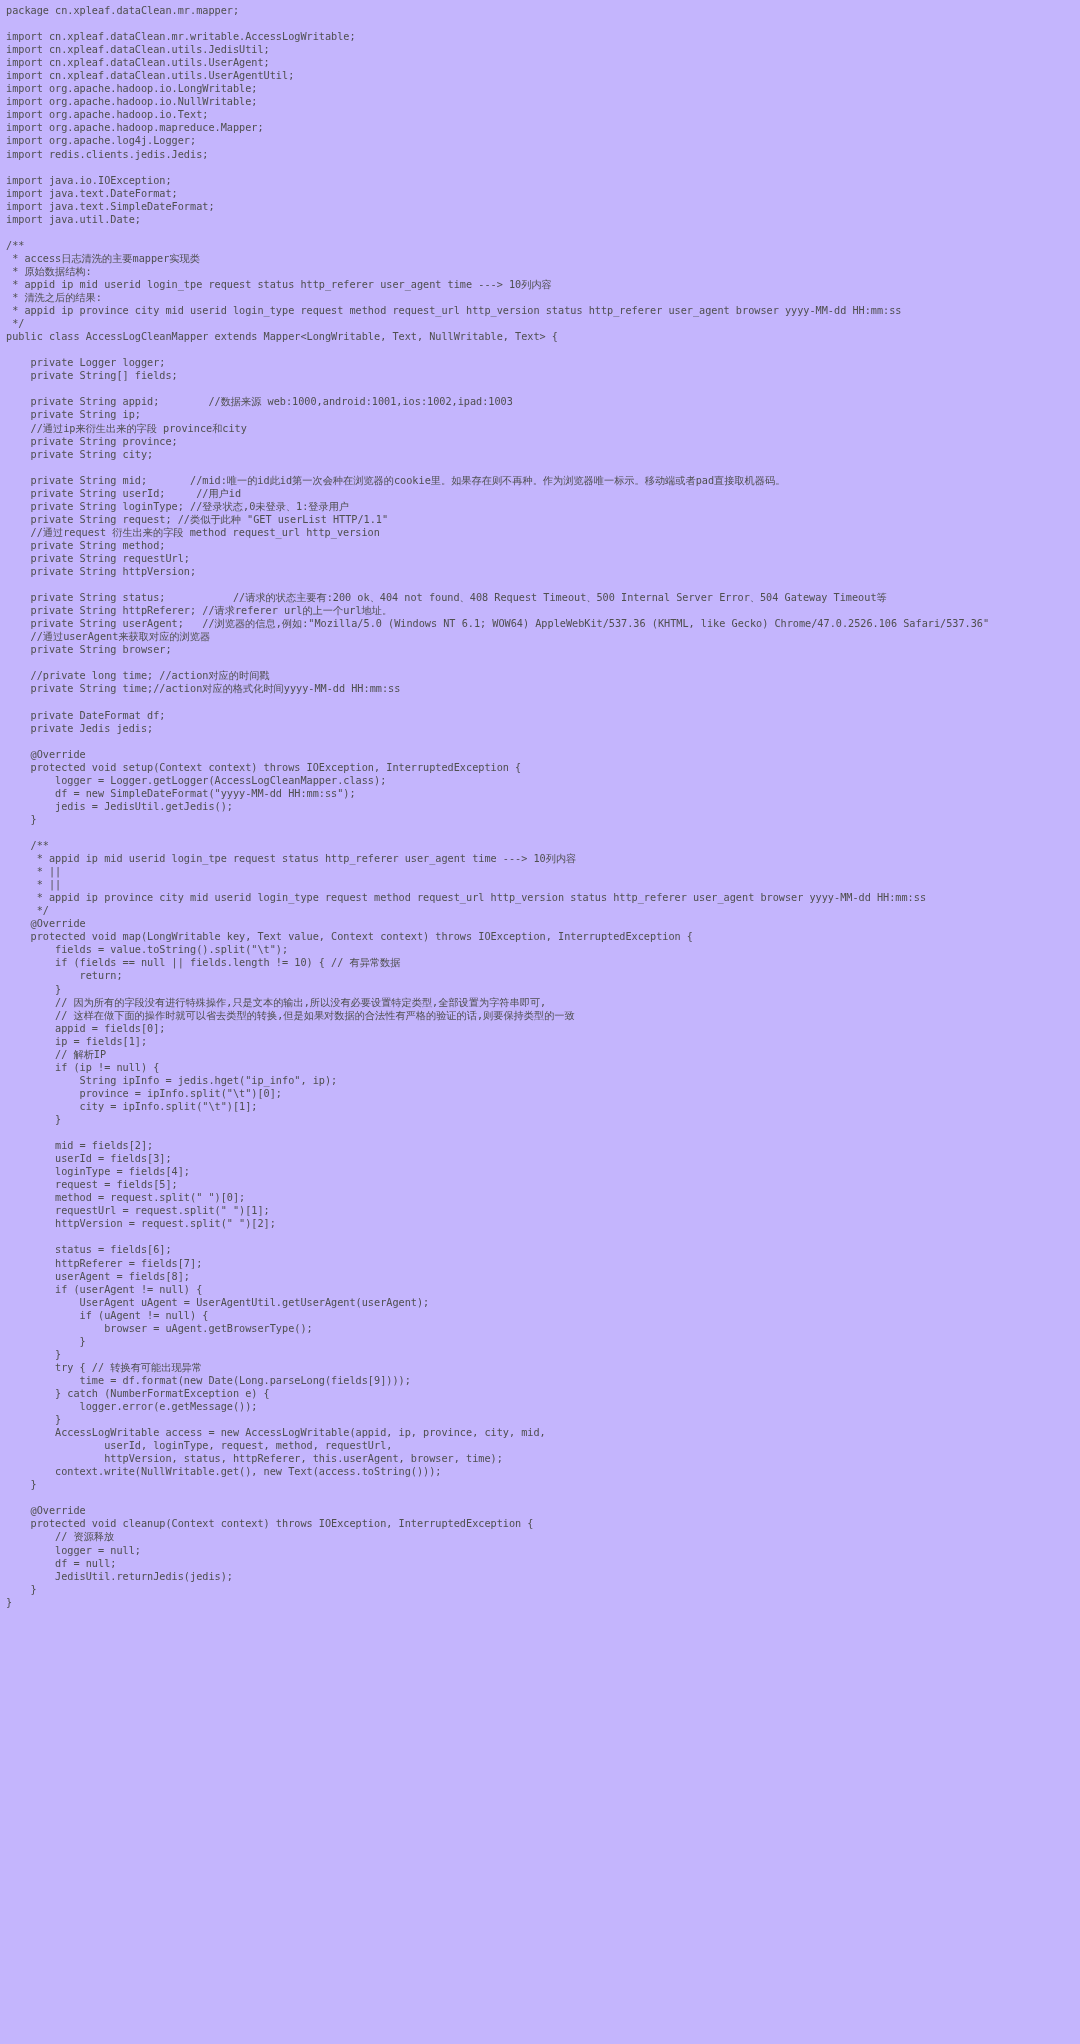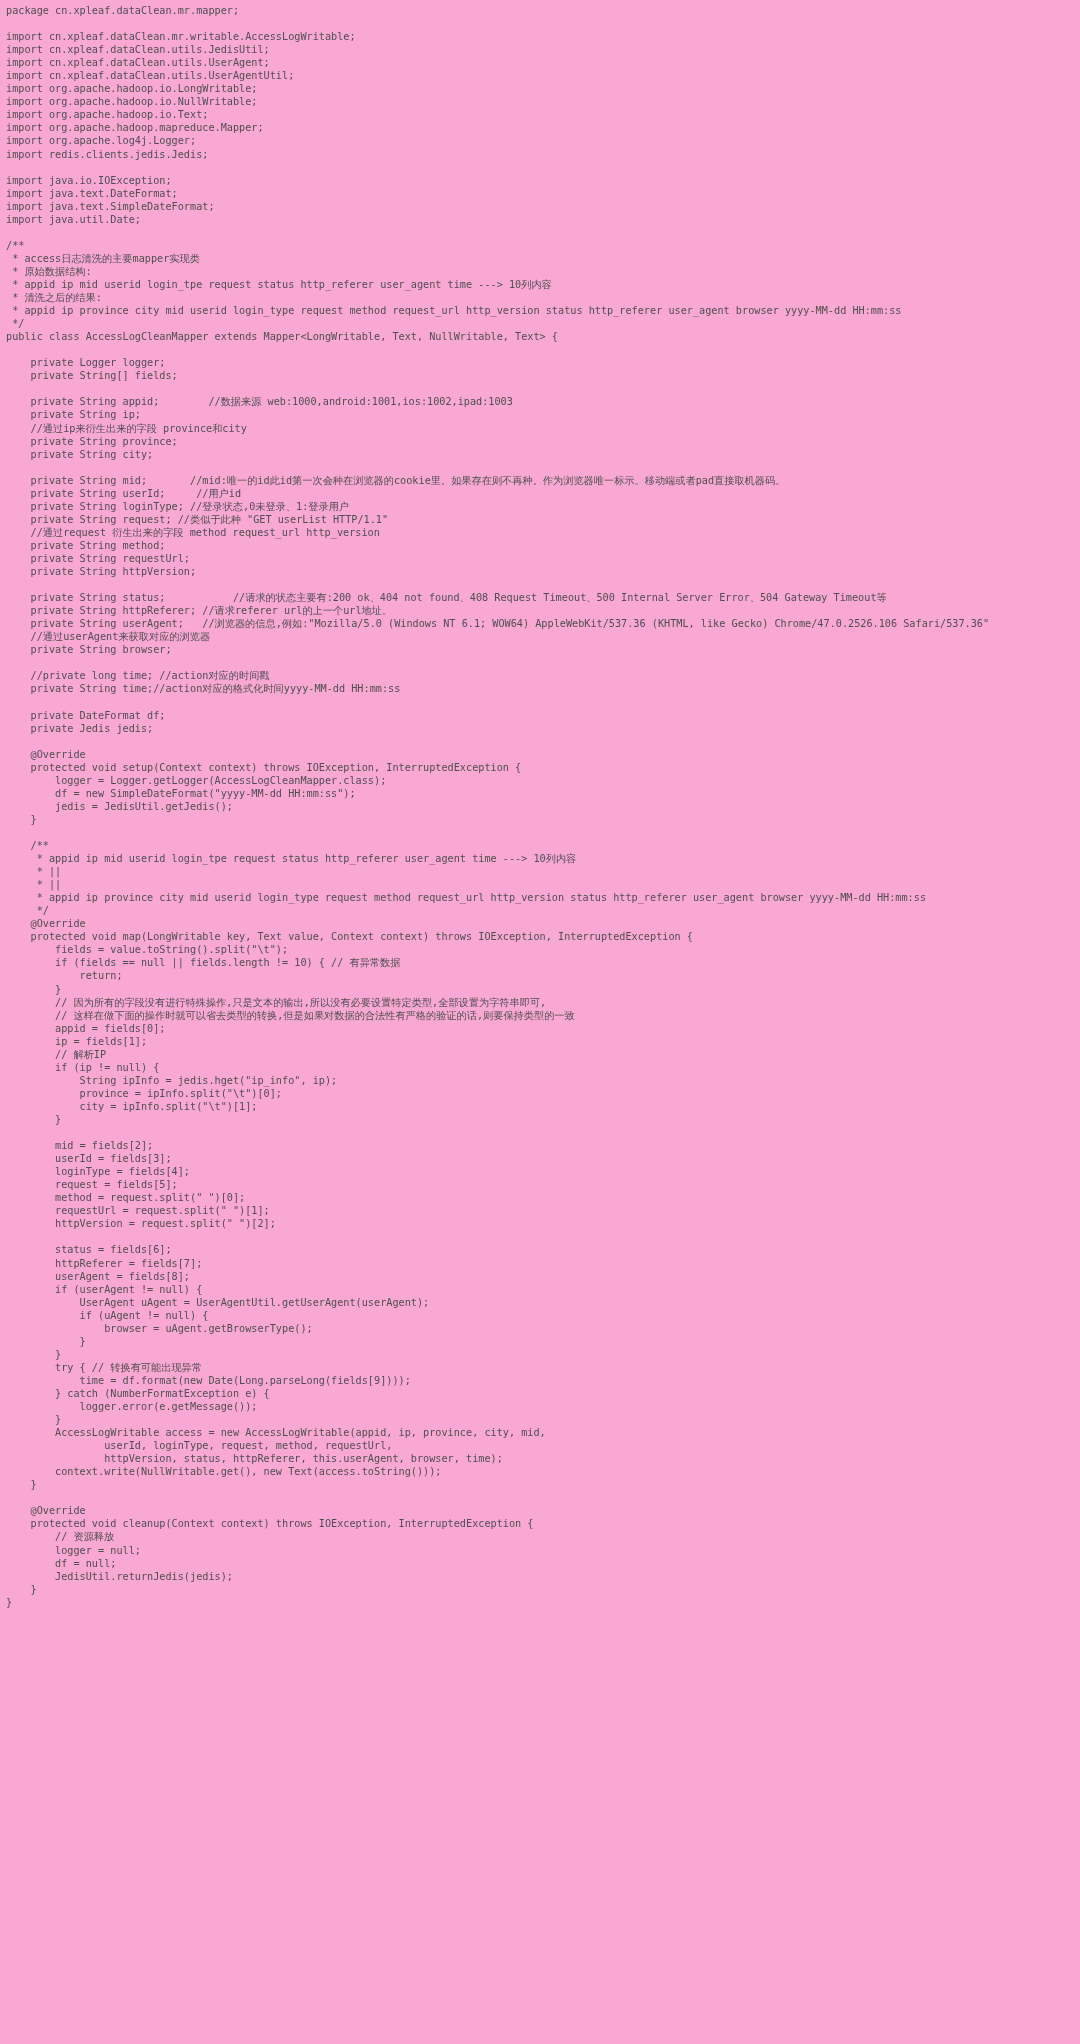--- a/index.html
+++ b/index.html
@@ -38,15 +38,15 @@
     white-space: pre;
     color: #4f4f4f;
   }
   .code-line:empty::after {
     content: "\00a0";
   }
 </style>
 </head>
 <body style="background: rgb(255, 255, 255);">
 
-<div id="code-viewer" style="background: #f9a8d4;">
+<div id="code-viewer" style="background: #c4b5fd;">
   <pre class="code-block" style="color: rgb(79, 79, 79);"><span class="code-line">package cn.xpleaf.dataClean.mr.mapper;</span><span class="code-line"></span><span class="code-line">import cn.xpleaf.dataClean.mr.writable.AccessLogWritable;</span><span class="code-line">import cn.xpleaf.dataClean.utils.JedisUtil;</span><span class="code-line">import cn.xpleaf.dataClean.utils.UserAgent;</span><span class="code-line">import cn.xpleaf.dataClean.utils.UserAgentUtil;</span><span class="code-line">import org.apache.hadoop.io.LongWritable;</span><span class="code-line">import org.apache.hadoop.io.NullWritable;</span><span class="code-line">import org.apache.hadoop.io.Text;</span><span class="code-line">import org.apache.hadoop.mapreduce.Mapper;</span><span class="code-line">import org.apache.log4j.Logger;</span><span class="code-line">import redis.clients.jedis.Jedis;</span><span class="code-line"></span><span class="code-line">import java.io.IOException;</span><span class="code-line">import java.text.DateFormat;</span><span class="code-line">import java.text.SimpleDateFormat;</span><span class="code-line">import java.util.Date;</span><span class="code-line"></span><span class="code-line">/**</span><span class="code-line"> * access日志清洗的主要mapper实现类</span><span class="code-line"> * 原始数据结构:</span><span class="code-line"> * appid ip mid userid login_tpe request status http_referer user_agent time ---&gt; 10列内容</span><span class="code-line"> * 清洗之后的结果:</span><span class="code-line"> * appid ip province city mid userid login_type request method request_url http_version status http_referer user_agent browser yyyy-MM-dd HH:mm:ss</span><span class="code-line"> */</span><span class="code-line">public class AccessLogCleanMapper extends Mapper&lt;LongWritable, Text, NullWritable, Text&gt; {</span><span class="code-line"></span><span class="code-line">    private Logger logger;</span><span class="code-line">    private String[] fields;</span><span class="code-line"></span><span class="code-line">    private String appid;        //数据来源 web:1000,android:1001,ios:1002,ipad:1003</span><span class="code-line">    private String ip;</span><span class="code-line">    //通过ip来衍生出来的字段 province和city</span><span class="code-line">    private String province;</span><span class="code-line">    private String city;</span><span class="code-line"></span><span class="code-line">    private String mid;       //mid:唯一的id此id第一次会种在浏览器的cookie里。如果存在则不再种。作为浏览器唯一标示。移动端或者pad直接取机器码。</span><span class="code-line">    private String userId;     //用户id</span><span class="code-line">    private String loginType; //登录状态,0未登录、1:登录用户</span><span class="code-line">    private String request; //类似于此种 "GET userList HTTP/1.1"</span><span class="code-line">    //通过request 衍生出来的字段 method request_url http_version</span><span class="code-line">    private String method;</span><span class="code-line">    private String requestUrl;</span><span class="code-line">    private String httpVersion;</span><span class="code-line"></span><span class="code-line">    private String status;           //请求的状态主要有:200 ok、404 not found、408 Request Timeout、500 Internal Server Error、504 Gateway Timeout等</span><span class="code-line">    private String httpReferer; //请求referer url的上一个url地址。</span><span class="code-line">    private String userAgent;   //浏览器的信息,例如:"Mozilla/5.0 (Windows NT 6.1; WOW64) AppleWebKit/537.36 (KHTML, like Gecko) Chrome/47.0.2526.106 Safari/537.36"</span><span class="code-line">    //通过userAgent来获取对应的浏览器</span><span class="code-line">    private String browser;</span><span class="code-line"></span><span class="code-line">    //private long time; //action对应的时间戳</span><span class="code-line">    private String time;//action对应的格式化时间yyyy-MM-dd HH:mm:ss</span><span class="code-line"></span><span class="code-line">    private DateFormat df;</span><span class="code-line">    private Jedis jedis;</span><span class="code-line"></span><span class="code-line">    @Override</span><span class="code-line">    protected void setup(Context context) throws IOException, InterruptedException {</span><span class="code-line">        logger = Logger.getLogger(AccessLogCleanMapper.class);</span><span class="code-line">        df = new SimpleDateFormat("yyyy-MM-dd HH:mm:ss");</span><span class="code-line">        jedis = JedisUtil.getJedis();</span><span class="code-line">    }</span><span class="code-line"></span><span class="code-line">    /**</span><span class="code-line">     * appid ip mid userid login_tpe request status http_referer user_agent time ---&gt; 10列内容</span><span class="code-line">     * ||</span><span class="code-line">     * ||</span><span class="code-line">     * appid ip province city mid userid login_type request method request_url http_version status http_referer user_agent browser yyyy-MM-dd HH:mm:ss</span><span class="code-line">     */</span><span class="code-line">    @Override</span><span class="code-line">    protected void map(LongWritable key, Text value, Context context) throws IOException, InterruptedException {</span><span class="code-line">        fields = value.toString().split("\t");</span><span class="code-line">        if (fields == null || fields.length != 10) { // 有异常数据</span><span class="code-line">            return;</span><span class="code-line">        }</span><span class="code-line">        // 因为所有的字段没有进行特殊操作,只是文本的输出,所以没有必要设置特定类型,全部设置为字符串即可,</span><span class="code-line">        // 这样在做下面的操作时就可以省去类型的转换,但是如果对数据的合法性有严格的验证的话,则要保持类型的一致</span><span class="code-line">        appid = fields[0];</span><span class="code-line">        ip = fields[1];</span><span class="code-line">        // 解析IP</span><span class="code-line">        if (ip != null) {</span><span class="code-line">            String ipInfo = jedis.hget("ip_info", ip);</span><span class="code-line">            province = ipInfo.split("\t")[0];</span><span class="code-line">            city = ipInfo.split("\t")[1];</span><span class="code-line">        }</span><span class="code-line"></span><span class="code-line">        mid = fields[2];</span><span class="code-line">        userId = fields[3];</span><span class="code-line">        loginType = fields[4];</span><span class="code-line">        request = fields[5];</span><span class="code-line">        method = request.split(" ")[0];</span><span class="code-line">        requestUrl = request.split(" ")[1];</span><span class="code-line">        httpVersion = request.split(" ")[2];</span><span class="code-line"></span><span class="code-line">        status = fields[6];</span><span class="code-line">        httpReferer = fields[7];</span><span class="code-line">        userAgent = fields[8];</span><span class="code-line">        if (userAgent != null) {</span><span class="code-line">            UserAgent uAgent = UserAgentUtil.getUserAgent(userAgent);</span><span class="code-line">            if (uAgent != null) {</span><span class="code-line">                browser = uAgent.getBrowserType();</span><span class="code-line">            }</span><span class="code-line">        }</span><span class="code-line">        try { // 转换有可能出现异常</span><span class="code-line">            time = df.format(new Date(Long.parseLong(fields[9])));</span><span class="code-line">        } catch (NumberFormatException e) {</span><span class="code-line">            logger.error(e.getMessage());</span><span class="code-line">        }</span><span class="code-line">        AccessLogWritable access = new AccessLogWritable(appid, ip, province, city, mid,</span><span class="code-line">                userId, loginType, request, method, requestUrl,</span><span class="code-line">                httpVersion, status, httpReferer, this.userAgent, browser, time);</span><span class="code-line">        context.write(NullWritable.get(), new Text(access.toString()));</span><span class="code-line">    }</span><span class="code-line"></span><span class="code-line">    @Override</span><span class="code-line">    protected void cleanup(Context context) throws IOException, InterruptedException {</span><span class="code-line">        // 资源释放</span><span class="code-line">        logger = null;</span><span class="code-line">        df = null;</span><span class="code-line">        JedisUtil.returnJedis(jedis);</span><span class="code-line">    }</span><span class="code-line">}</span></pre>
 </div>
 
 </body></html>

